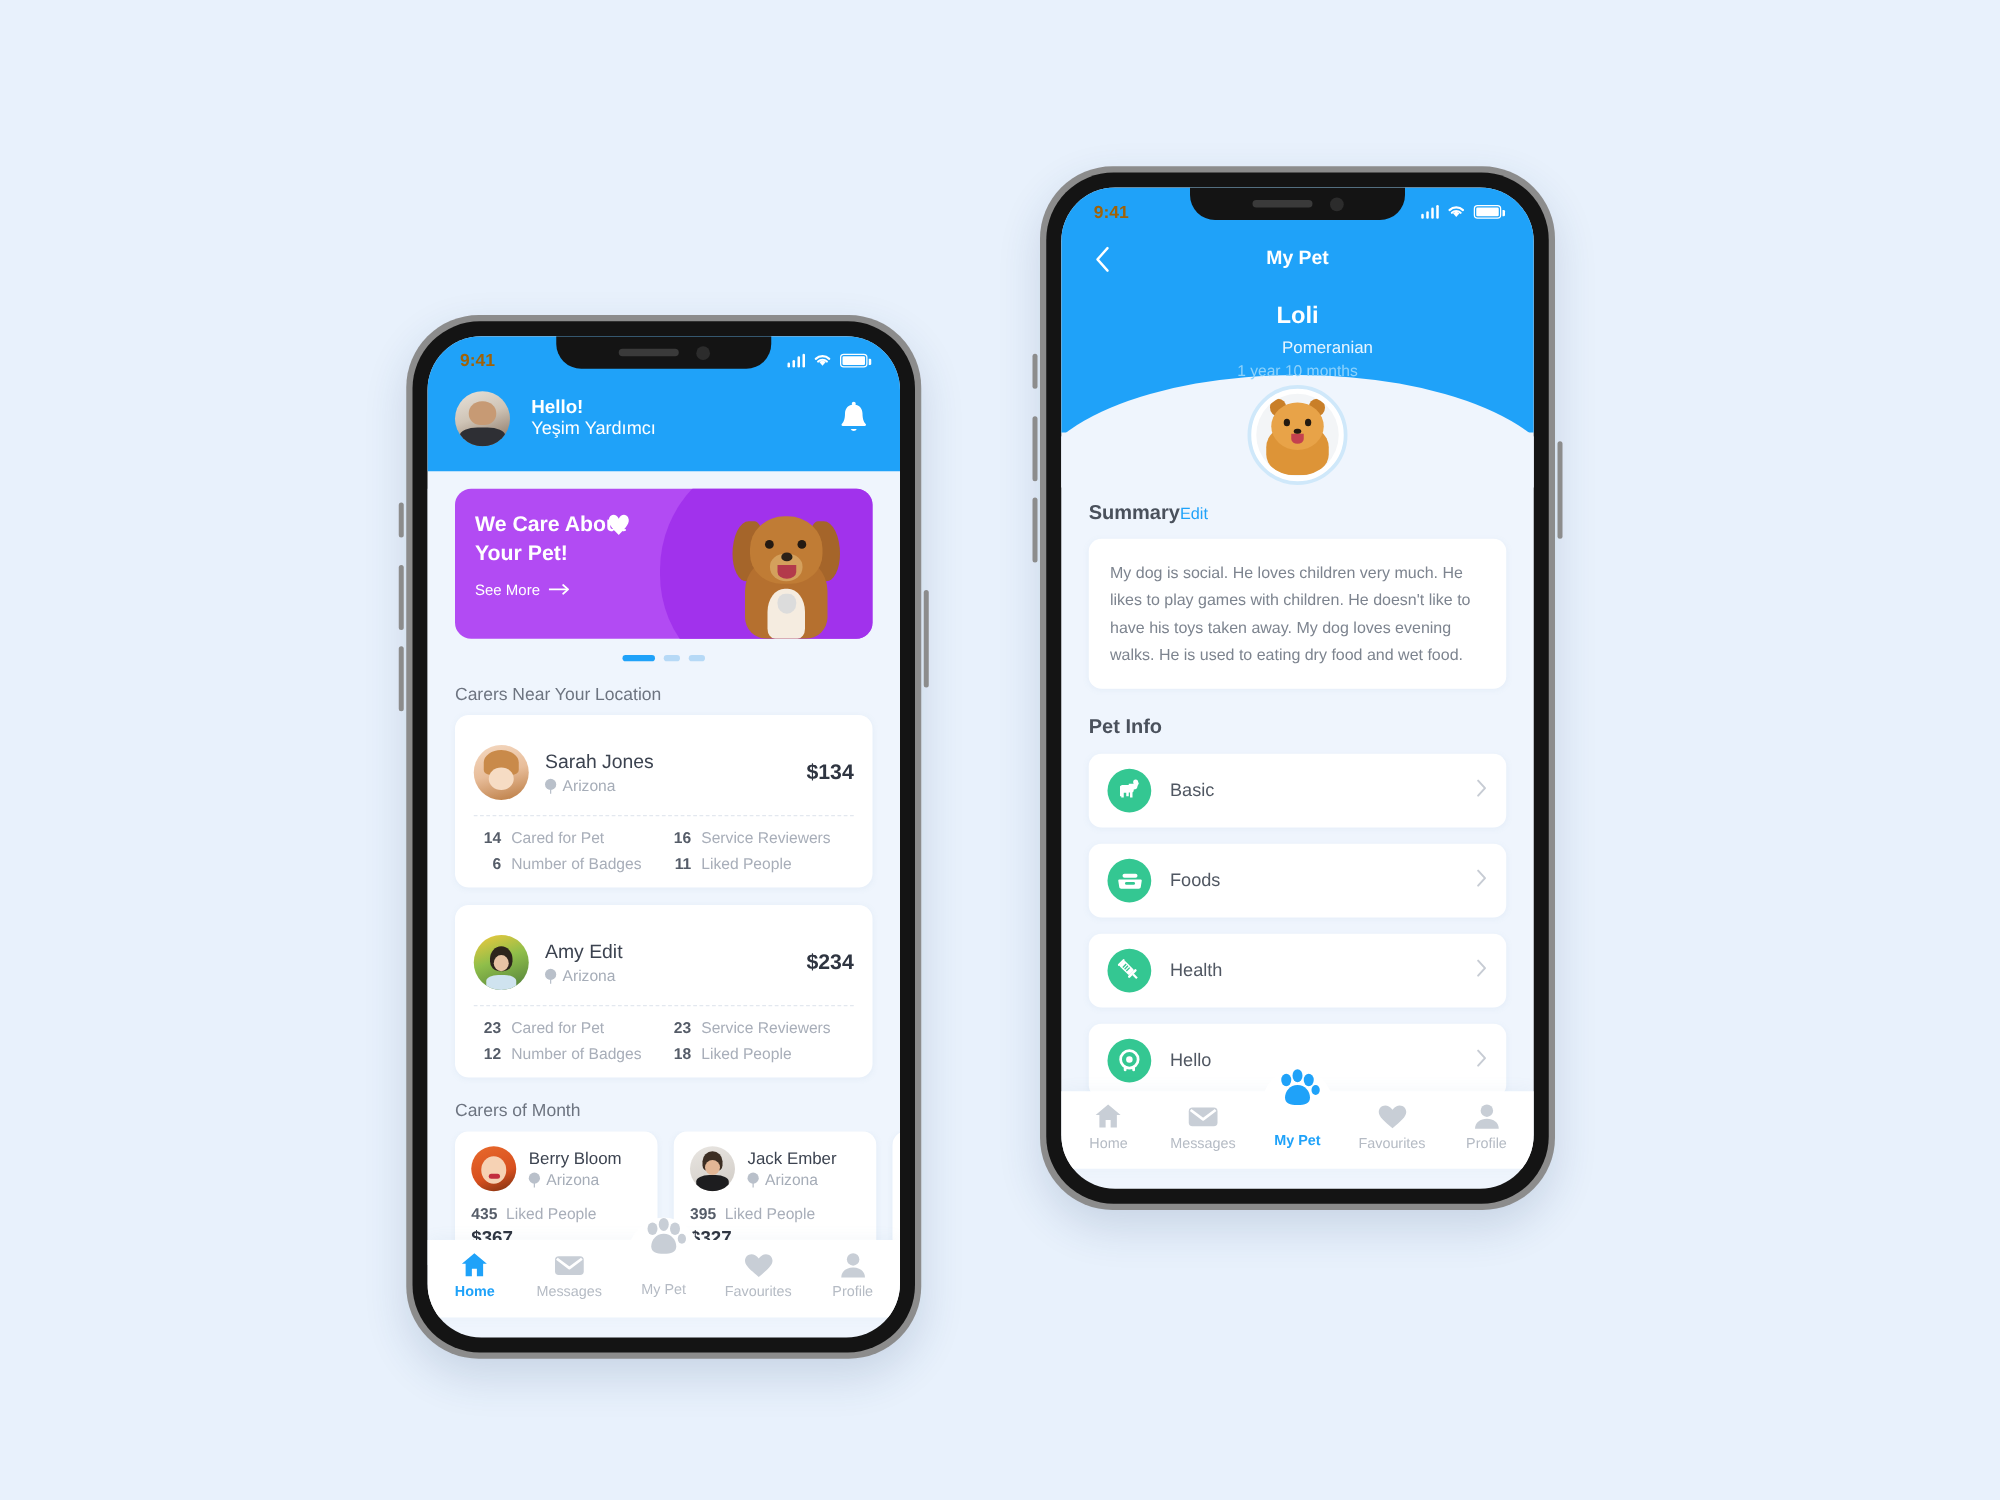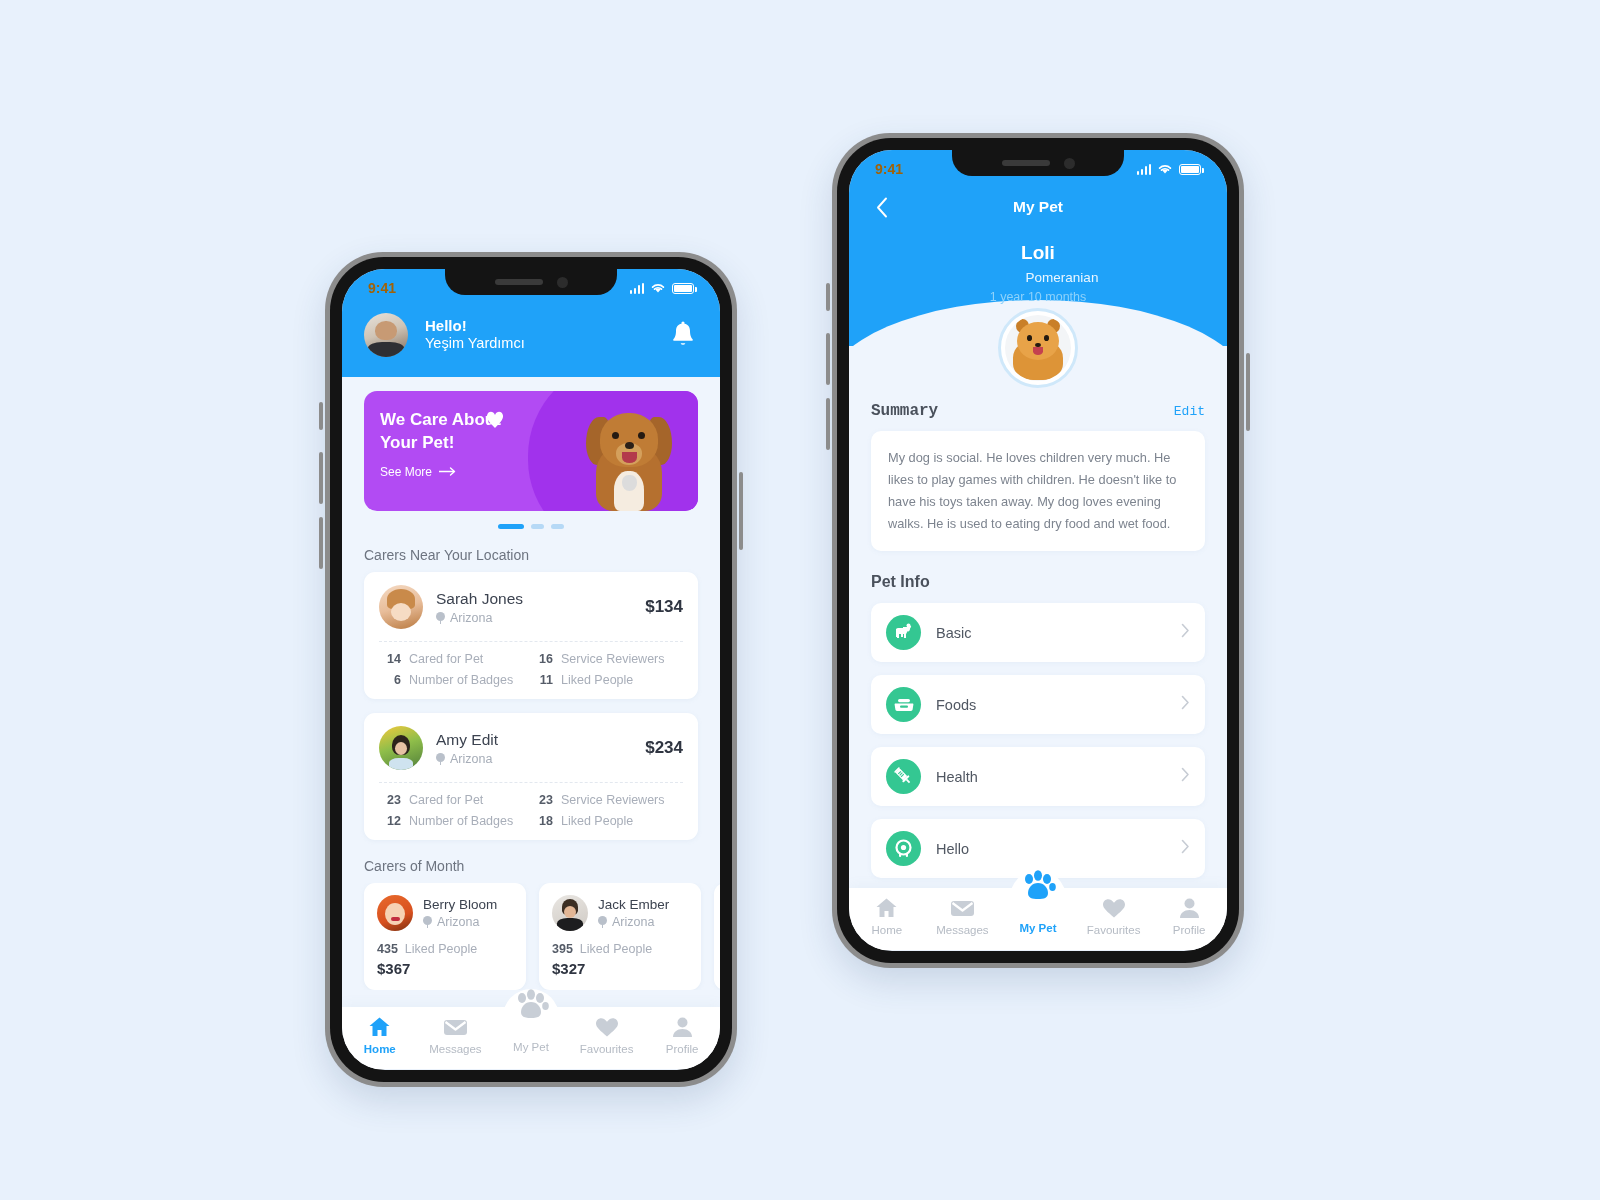--- a/index.html
+++ b/index.html
@@ -159,21 +159,21 @@
 
   .dots { display:flex; justify-content:center; gap:7px; margin-top:13px; }
   .dot { width:13px; height:5px; border-radius:3px; background:#b6d9f6; }
   .dot.active { width:26px; background:#1fa2f9; }
 
   .sec-title { font-size:14px; color:#6d7480; margin:18px 22px 9px; }
 
   .carer-card {
     margin: 0 22px 14px;
     background:#fff; border-radius:11px;
-    padding: 13px 15px 12px;
+    padding: 24px 15px 12px;
     box-shadow: 0 1px 5px rgba(120,150,190,.09);
   }
   .carer-top { display:flex; align-items:center; gap:13px; }
   .carer-av { width:44px; height:44px; border-radius:50%; flex:0 0 auto; overflow:hidden; position:relative; }
   .carer-meta { flex:1; }
   .carer-name { font-size:15.5px; color:#3c4350; font-weight:500; }
   .carer-loc { font-size:12.5px; color:#a6adb8; display:flex; align-items:center; gap:5px; margin-top:3px; }
   .pin { width:9px; height:12px; position:relative; flex:0 0 auto; }
   .pin::before { content:''; position:absolute; top:0; left:0; width:9px; height:9px; border-radius:50%; background:#b9c0ca; }
   .pin::after { content:''; position:absolute; top:7px; left:3.6px; width:1.8px; height:5px; background:#b9c0ca; }
@@ -193,21 +193,21 @@
   .month-top { display:flex; align-items:center; gap:10px; }
   .month-av { width:36px; height:36px; border-radius:50%; overflow:hidden; flex:0 0 auto; position:relative; }
   .month-name { font-size:13.5px; color:#3c4350; font-weight:500; }
   .month-stat { display:flex; gap:7px; align-items:baseline; margin-top:11px; }
   .month-num { font-size:12.5px; font-weight:bold; color:#555c68; }
   .month-lbl { font-size:12.5px; color:#a8aeb9; }
   .month-price { font-size:15px; font-weight:bold; color:#2f3541; margin-top:4px; }
 
   
   .tabbar {
-    position:absolute; left:0; right:0; bottom:1px;
+    position:absolute; left:0; right:0; bottom:16px;
     height:62px; background:#fff;
     display:flex; align-items:flex-start; justify-content:space-around;
     padding-top:8px;
     box-shadow: 0 -2px 12px rgba(120,150,190,.07);
     z-index:25;
   }
   .tab { width:20%; text-align:center; position:relative; cursor:pointer; }
   .tab .ic { height:24px; display:flex; align-items:center; justify-content:center; }
   .tab .lb { font-size:11.5px; color:#b5bbc4; margin-top:4px; }
   .tab.active .lb { color:#1fa2f9; font-weight:bold; }
@@ -250,21 +250,21 @@
   .pom-body { position:absolute; left:12%; bottom:2%; width:76%; height:62%; background:#dd9437; border-radius:46% 46% 40% 40%; }
   .pom-head { position:absolute; left:18%; top:10%; width:64%; height:58%; background:#e8a348; border-radius:50%; }
   .pom-ear-l { position:absolute; left:16%; top:6%; width:20%; height:22%; background:#c97f28; border-radius:50% 50% 10% 50%; }
   .pom-ear-r { position:absolute; right:16%; top:6%; width:20%; height:22%; background:#c97f28; border-radius:50% 50% 50% 10%; }
   .pom-eye-l { position:absolute; left:33%; top:30%; width:8%; height:9%; background:#241a10; border-radius:50%; }
   .pom-eye-r { position:absolute; right:33%; top:30%; width:8%; height:9%; background:#241a10; border-radius:50%; }
   .pom-nose { position:absolute; left:46%; top:42%; width:9%; height:7%; background:#241a10; border-radius:50%; }
   .pom-mouth { position:absolute; left:42%; top:49%; width:16%; height:12%; background:#c4414f; border-radius:0 0 50% 50%; }
 
   .p2-body { padding: 56px 22px 0; }
-  .p2-sec-row { display:flex; align-items:baseline; justify-content:space-between;font-family:Liberation Mono, monospace; }
+  .p2-sec-row { display:flex; align-items:baseline; justify-content:flex-start; }
   .p2-sec-title { font-size:16px; color:#4a515c; font-weight:bold; }
   .edit-link { font-size:13px; color:#1fa2f9; cursor:pointer; }
   .summary-card {
     margin-top:11px; background:#fff; border-radius:10px;
     padding:16px 17px; font-size:12.8px; color:#7d848f; line-height:1.72;
     box-shadow: 0 1px 5px rgba(120,150,190,.08);
   }
   .p2-sec-title2 { font-size:16px; color:#4a515c; font-weight:bold; margin-top:22px; }
 
   .info-list { margin-top:12px; display:flex; flex-direction:column; gap:13px; }

